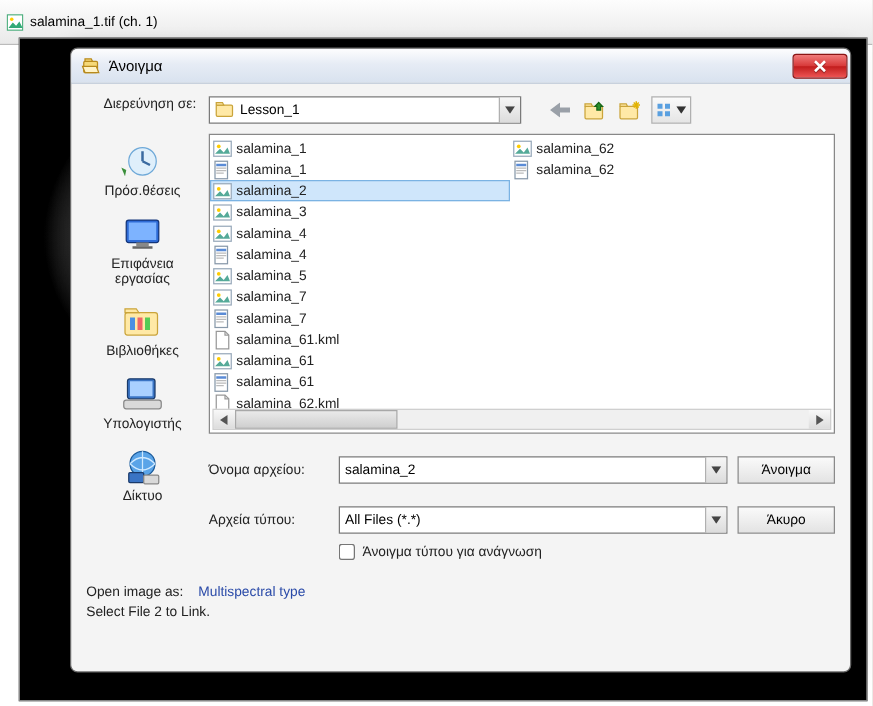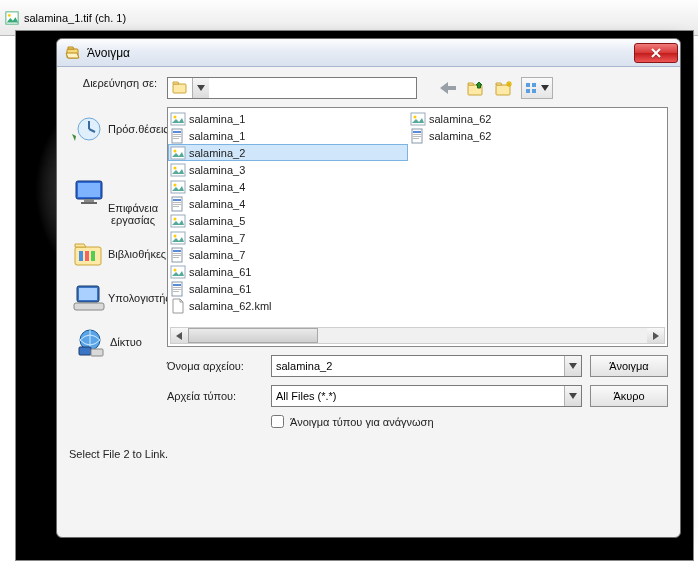--- a/index.html
+++ b/index.html
@@ -43,37 +43,37 @@
   .combo .dd { width:17px; height:100%; border-left:1px solid #b0b0b0;
     background: linear-gradient(#f6f6f6,#dcdcdc); display:flex; align-items:center; justify-content:center; cursor:pointer; }
 
   .tool-icons { display:flex; align-items:center; gap:6px; margin-left:14px; }
   .tool-icons .tbtn { width:22px; height:22px; display:flex; align-items:center; justify-content:center; cursor:pointer; }
   .viewmenu { display:flex; align-items:center; height:22px; border:1px solid #b0b0b0; background:linear-gradient(#fafafa,#e5e5e5); padding:0 3px; cursor:pointer; gap:2px; }
 
   
   .main-row { display:flex; gap:8px; }
   .places { width: 90px; display:flex; flex-direction:column; align-items:center; gap:2px; padding-top: 2px; }
-  .place { width:84px; display:flex; flex-direction:row; align-items:center; gap:2px; padding:4px 0 6px; cursor:pointer; text-align:center; font-size:11px; color:#222; }
+  .place { width:84px; display:flex; flex-direction:column; align-items:center; gap:2px; padding:4px 0 6px; cursor:pointer; text-align:center; font-size:11px; color:#222; }
   .place .pic { width:36px; height:32px; display:flex; align-items:center; justify-content:center; }
 
   .file-area { flex:1; display:flex; flex-direction:column;justify-content:space-between; }
   .file-list { height: 240px; background:#fff; border:1px solid #888; overflow:hidden; position:relative; }
   .file-cols { display:flex; height:100%; }
   .file-col { width: 240px; padding: 2px 0; }
   .frow { height:17px; display:flex; align-items:center; padding:0 2px; gap:3px; font-size:11px; cursor:pointer; white-space:nowrap; }
   .frow.sel { background:#cfe6fb; border:1px solid #7bb3e3; padding:0 1px; height:17px; }
   .frow .fic { width:16px; height:16px; flex-shrink:0; display:flex; align-items:center; justify-content:center; }
   .hscroll { position:absolute; left:2px; right:2px; bottom:2px; height:17px;
     background:#f0f0f0; border:1px solid #cfcfcf; display:flex; align-items:center; }
   .hscroll .arrow { width:17px; height:100%; background:linear-gradient(#f8f8f8,#dcdcdc); border:0; display:flex; align-items:center; justify-content:center; cursor:pointer; }
   .hscroll .track { flex:1; position:relative; height:100%; }
   .hscroll .thumb { position:absolute; left:0; top:0; height:100%; width:130px; background:linear-gradient(#eaeaea,#cfcfcf); border:1px solid #a8a8a8; }
 
-  .field-row { display:flex; align-items:center; gap:8px; margin-top:8px; }
+  .field-row { display:flex; align-items:center; gap:8px; margin-top:18px; }
   .field-row .flbl { width:96px; text-align:left; }
   .field-row .combo { flex:1; }
   .act-btn { width:78px; height:22px; background:linear-gradient(#fafafa,#e3e3e3);
     border:1px solid #8a8a8a; font-size:11px; cursor:pointer; }
   .chk-row { margin-top:8px; display:flex; align-items:center; gap:6px; padding-left:104px; }
   .chk-row input { width:13px; height:13px; }
 
   .bottom { margin-top: 20px; font-size:11px; }
   .bottom .brow { display:flex; align-items:center; gap:6px; margin-bottom:4px; }
   .bottom .lbl2 { }
@@ -121,20 +121,21 @@
 
     <div class="lookin-row">
       <div class="lbl">Διερεύνηση σε:</div>
       <div class="combo lookin">
         <span class="folder-ic">
           <svg width="16" height="16" viewBox="0 0 16 16">
               <rect x="1" y="4" width="13" height="9" rx="1" fill="#ffe9a6" stroke="#caa43a"></rect>
               <path d="M1 4 L1 2 L6 2 L7 4 Z" fill="#ffe9a6" stroke="#caa43a"></path>
             </svg>
         </span>
+        <input readonly="" value="Lesson_1" style="">
         <div class="dd">
           <svg width="8" height="6" viewBox="0 0 8 6">
               <path d="M0 0 L8 0 L4 6 Z" fill="#444"></path>
             </svg>
         </div>
       </div>
       <div class="tool-icons">
         <div class="tbtn">
           <svg width="16" height="12" viewBox="0 0 16 12">
               <path d="M8 0 L0 6 L8 12 L8 8 L16 8 L16 4 L8 4 Z" fill="#9aa0a8"></path>
@@ -188,21 +189,21 @@
         </div>
         <div class="place">
           <span class="pic">
             <svg width="34" height="30" viewBox="0 0 34 30">
                 <rect x="4" y="4" width="26" height="18" rx="2" fill="#2e6bd6" stroke="#13357a"></rect>
                 <rect x="6" y="6" width="22" height="14" fill="#7db3ff"></rect>
                 <rect x="12" y="22" width="10" height="3" fill="#888"></rect>
                 <rect x="9" y="25" width="16" height="2" fill="#666"></rect>
               </svg>
           </span>
-          <span style="line-height:1.1;margin-top:45px;">Επιφάνεια εργασίας</span>
+          <span style="line-height:1.1;">Επιφάνεια εργασίας</span>
         </div>
         <div class="place">
           <span class="pic">
             <svg width="34" height="30" viewBox="0 0 34 30">
                 <rect x="3" y="8" width="26" height="18" rx="2" fill="#ffe9a6" stroke="#caa43a"></rect>
                 <path d="M3 8 L3 5 L12 5 L14 8 Z" fill="#ffe9a6" stroke="#caa43a"></path>
                 <rect x="7" y="12" width="4" height="10" fill="#4a90e2"></rect>
                 <rect x="13" y="12" width="4" height="10" fill="#e66"></rect>
                 <rect x="19" y="12" width="4" height="10" fill="#5c5"></rect>
               </svg>
@@ -328,20 +329,29 @@
                       <rect x="3" y="6" width="8" height="1" fill="#bbb"></rect>
                       <rect x="3" y="8" width="8" height="1" fill="#bbb"></rect>
                       <rect x="3" y="10" width="6" height="1" fill="#bbb"></rect>
                     </svg>
                   </span>
                   <span>salamina_7</span>
                 </div>
                 <div class="frow">
                   <span class="fic">
                     <svg width="16" height="16" viewBox="0 0 16 16">
+                      <path d="M3 1 L10 1 L13 4 L13 15 L3 15 Z" fill="#fff" stroke="#999"></path>
+                      <path d="M10 1 L10 4 L13 4" fill="none" stroke="#999"></path>
+                    </svg>
+                  </span>
+                  <span>salamina_61.kml</span>
+                </div>
+                <div class="frow">
+                  <span class="fic">
+                    <svg width="16" height="16" viewBox="0 0 16 16">
                       <rect x="1" y="2" width="14" height="12" fill="#fff" stroke="#9ab"></rect>
                       <circle cx="5" cy="6" r="1.5" fill="#fc0"></circle>
                       <path d="M2 12 L6 8 L9 11 L12 7 L14 12 Z" fill="#5a9"></path>
                     </svg>
                   </span>
                   <span>salamina_61</span>
                 </div>
                 <div class="frow">
                   <span class="fic">
                     <svg width="16" height="16" viewBox="0 0 16 16">
@@ -434,17 +444,21 @@
 
         <div class="chk-row">
           <input type="checkbox" style="">
           <span>Άνοιγμα τύπου για ανάγνωση</span>
         </div>
       </div>
     </div>
 
     <div class="bottom">
       <div class="brow">
+        <span class="lbl2">Open image as:</span>
+        <span class="val2" style="margin-left:6px;">Multispectral type</span>
+      </div>
+      <div class="brow">
         <span>Select File  2 to Link.</span>
       </div>
     </div>
   </div>
 </div>
 
 </body></html>

